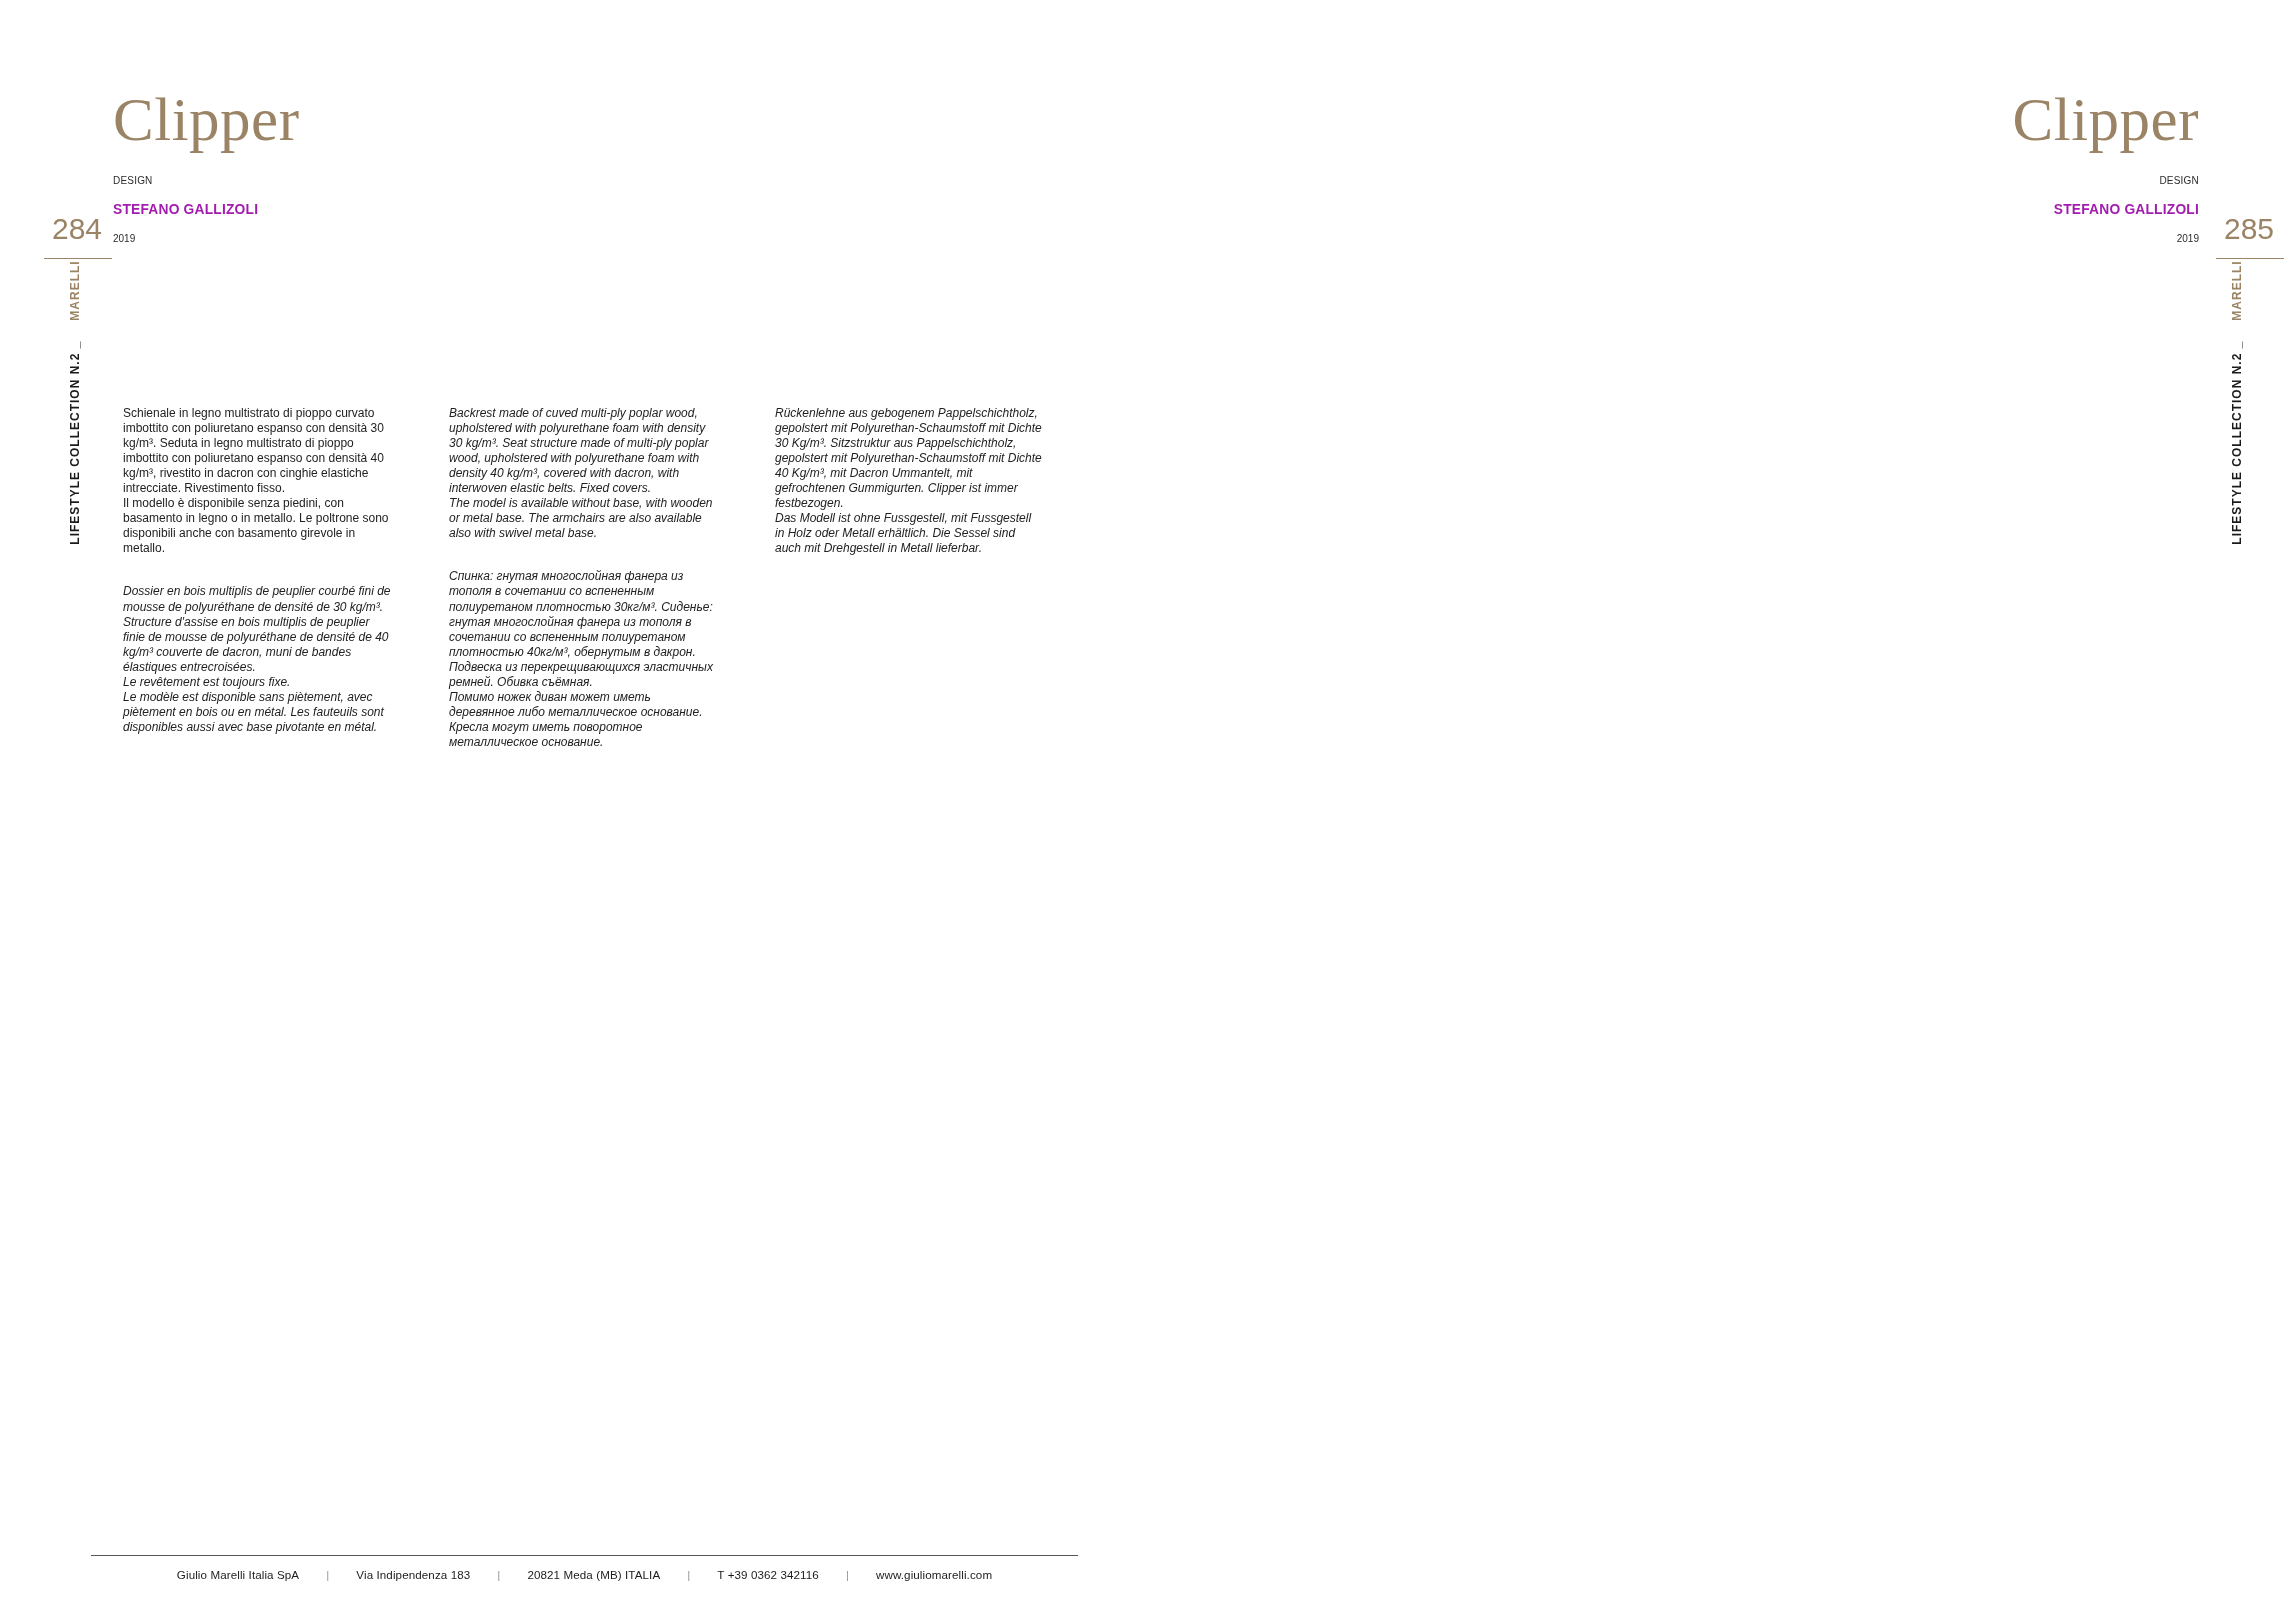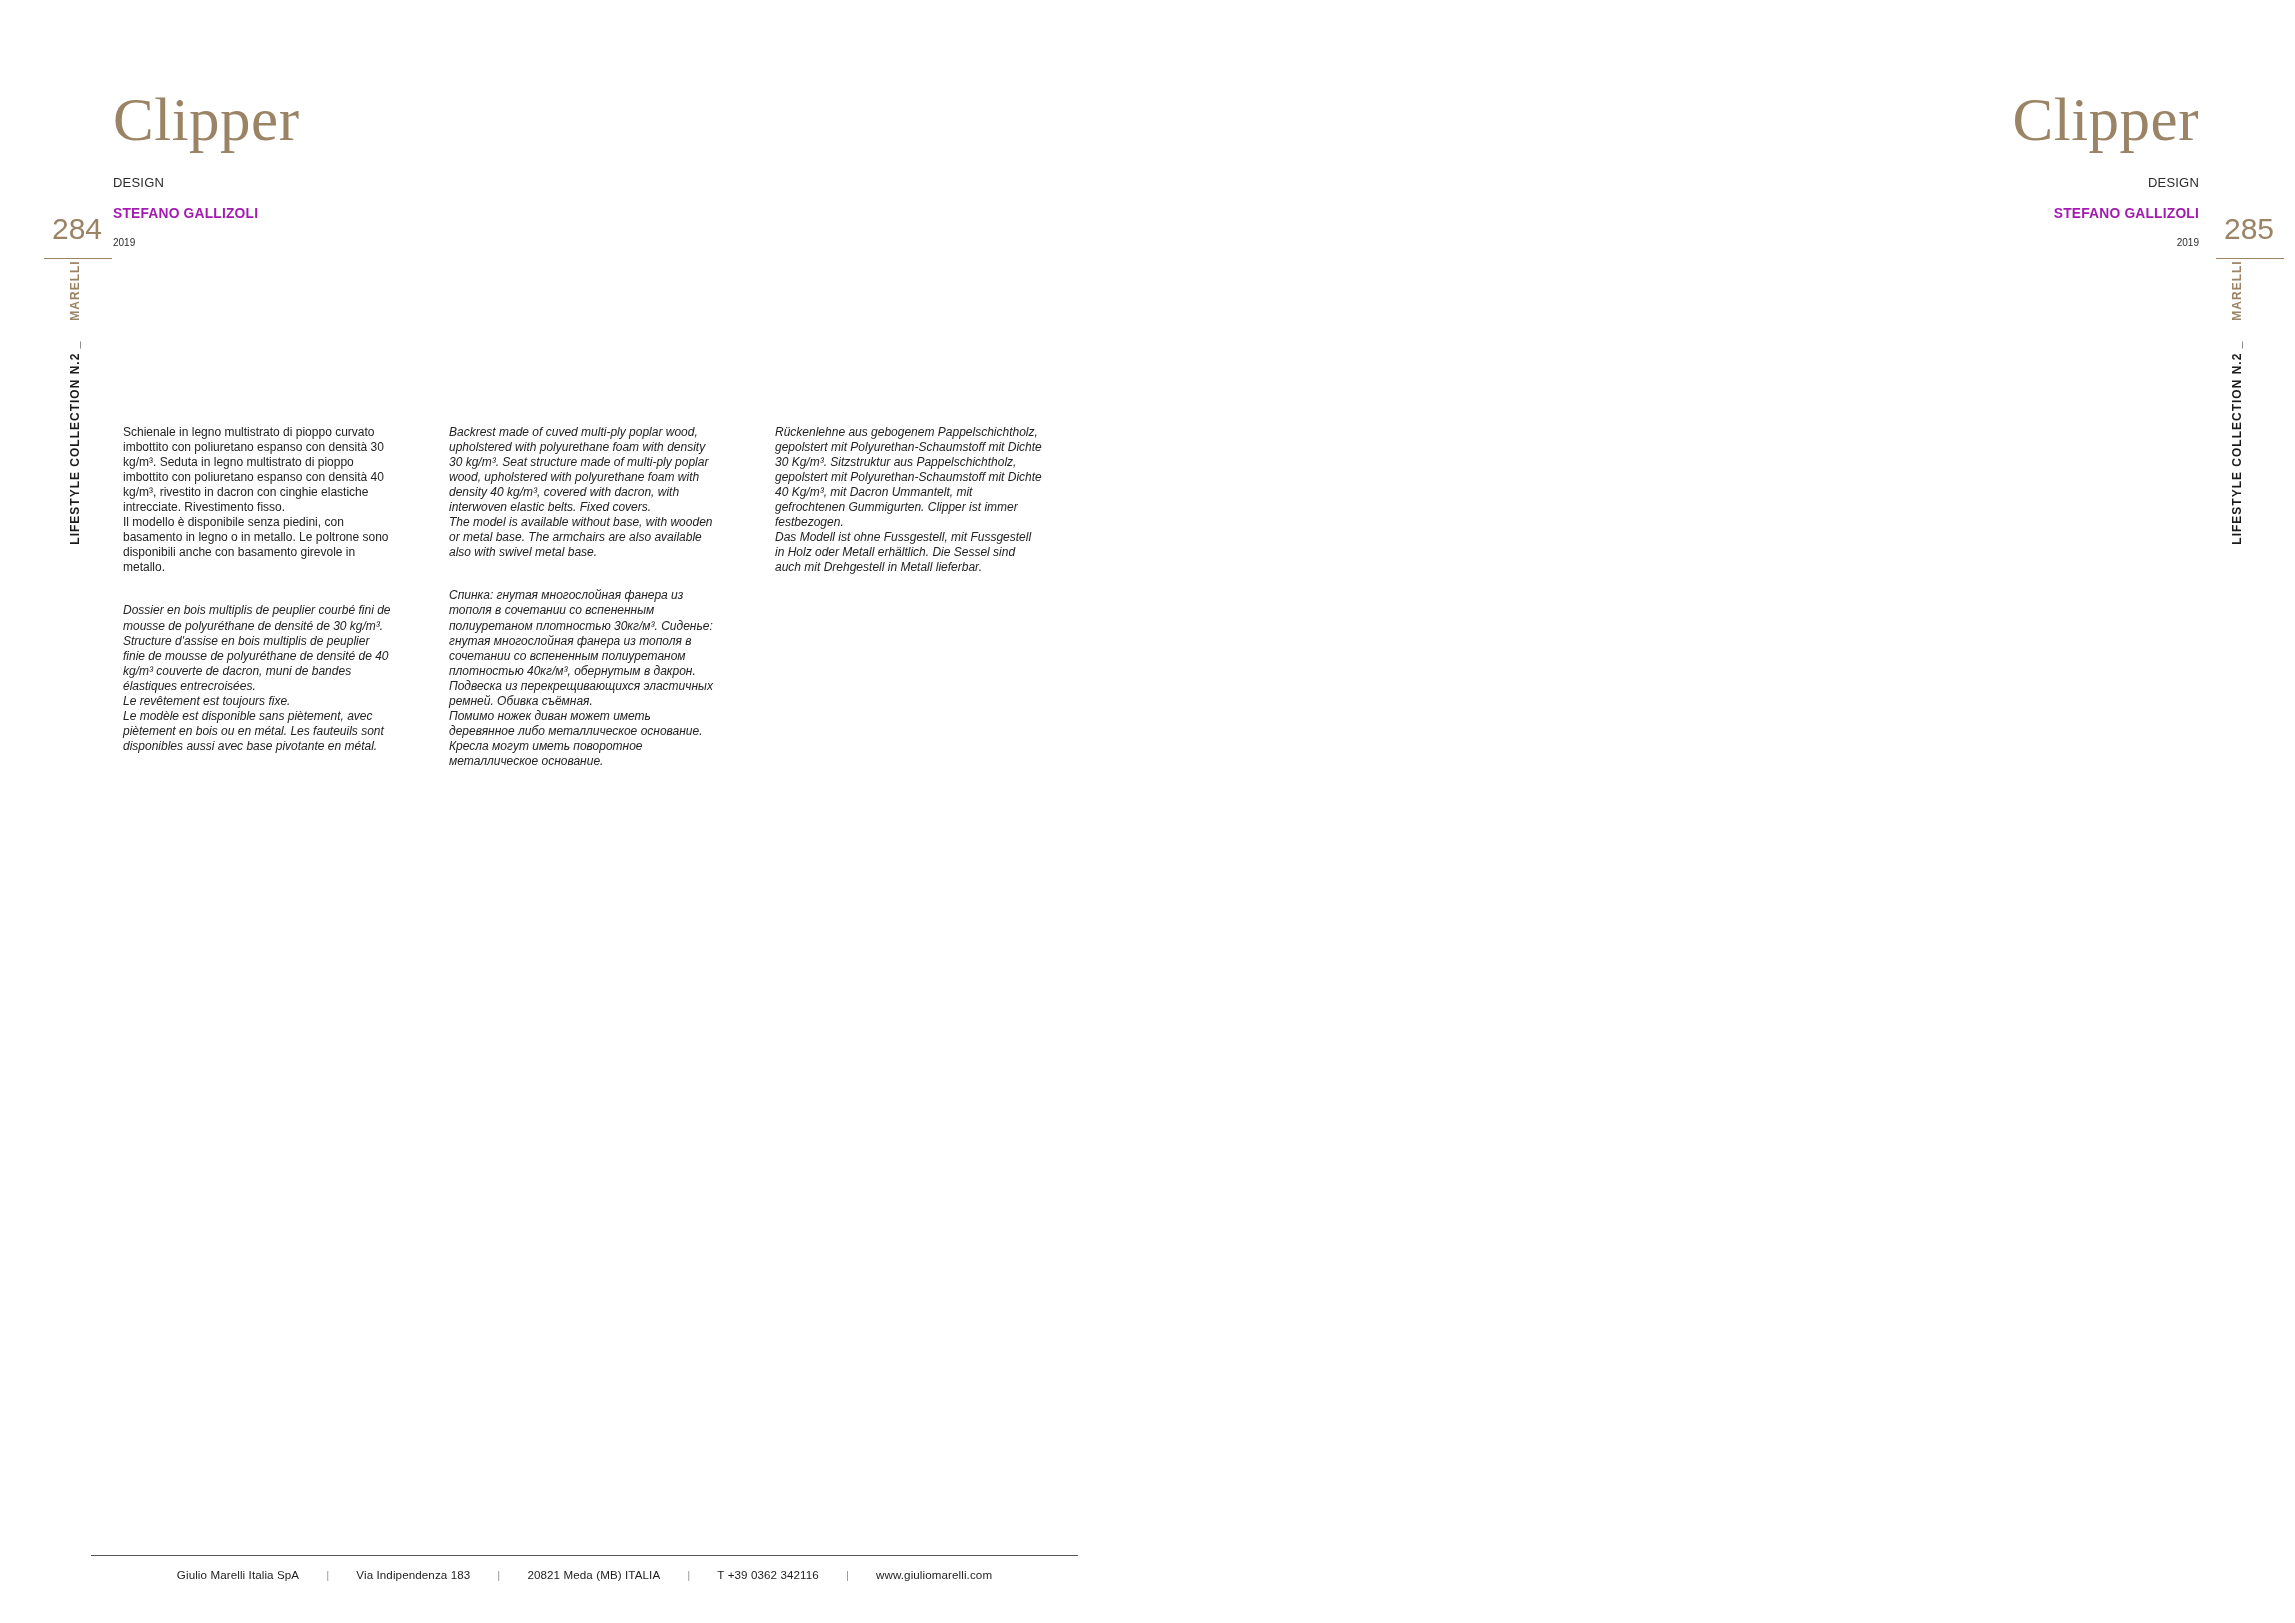--- a/index.html
+++ b/index.html
@@ -17,21 +17,21 @@
 
   
   .brand {
     font-family: "Liberation Serif", serif;
     color: #9b8465;
     font-size: 61px;
     line-height: 1;
     letter-spacing: 0.5px;
     font-weight: 400;
   }
-  .design-label { font-size: 13px; color: #2b2b2b; letter-spacing: 0.2px; margin-top: 9.2px; }
+  .design-label { font-size: 10px; color: #2b2b2b; letter-spacing: 0.2px; margin-top: 9.2px; }
   .design-name { font-size: 13.8px; font-weight: bold; color: #a21caf; letter-spacing: 0.2px; }
   .design-year { font-size: 10px; color: #2b2b2b; }
 
   
   .lp-head { position: absolute; left: 81px; top: 57px; }
   .rp-head { position: absolute; right: 81px; top: 57px; text-align: right; }
 
   
   .folio-left { position: absolute; left: 20px; top: 182px; width: 68px; text-align: center; }
   .folio-right { position: absolute; right: 20px; top: 182px; width: 68px; text-align: center; }
@@ -49,21 +49,21 @@
     letter-spacing: 1px;
     white-space: nowrap;
     color: #1a1a1a;
   }
   .vrail .accent { color: #9b8465; }
   .vrail-left { left: 44px; top: 228px; }
   .vrail-right { right: 44px; top: 228px; }
 
   
   .textcols {
-    position: absolute; left: 83px; top: 385px;
+    position: absolute; left: 83px; top: 366px;
     width: 987px;
     display: flex; gap: 26px;
   }
   .tcol { width: 300px; }
   .tcol p { font-size: 12px; line-height: 1.255; color: #222; }
   .tcol p.it { font-style: italic; }
   .tcol p + p { margin-top: 12px; }
 
   
   .footer {

